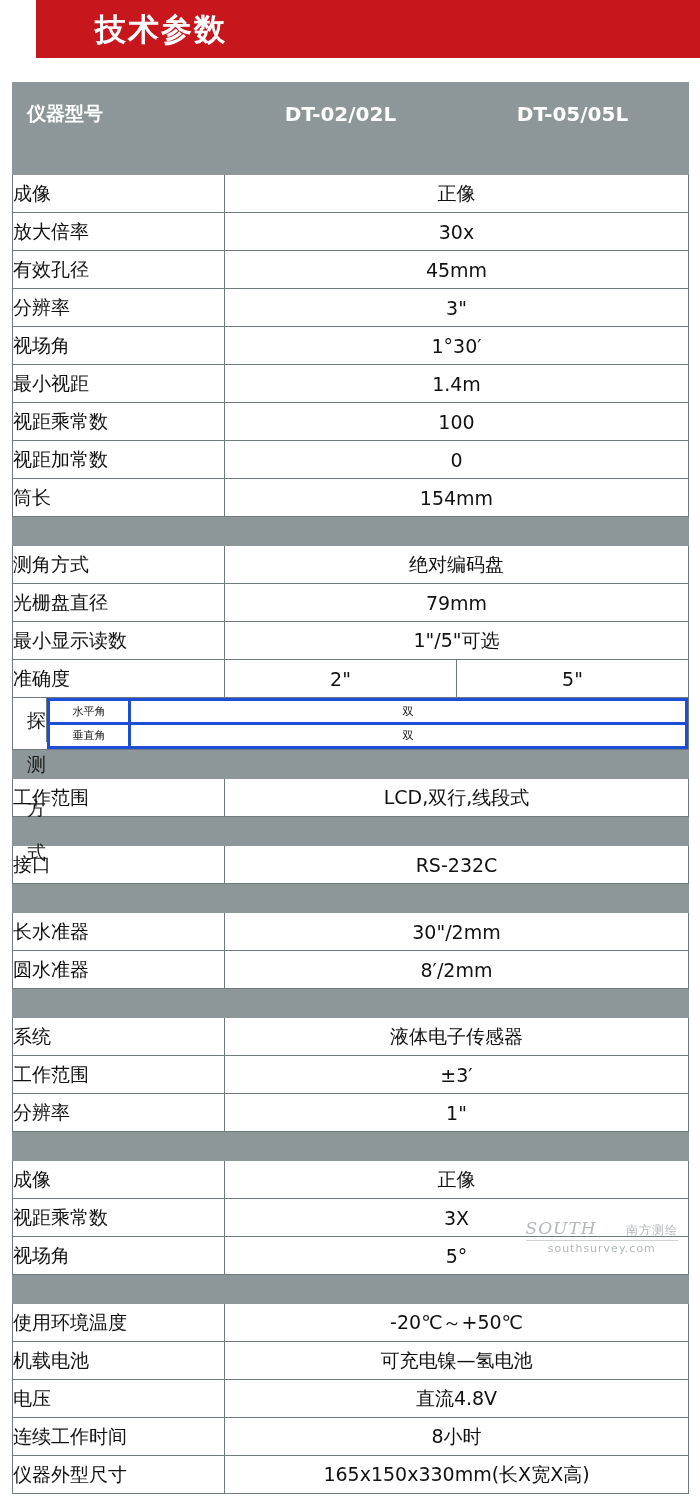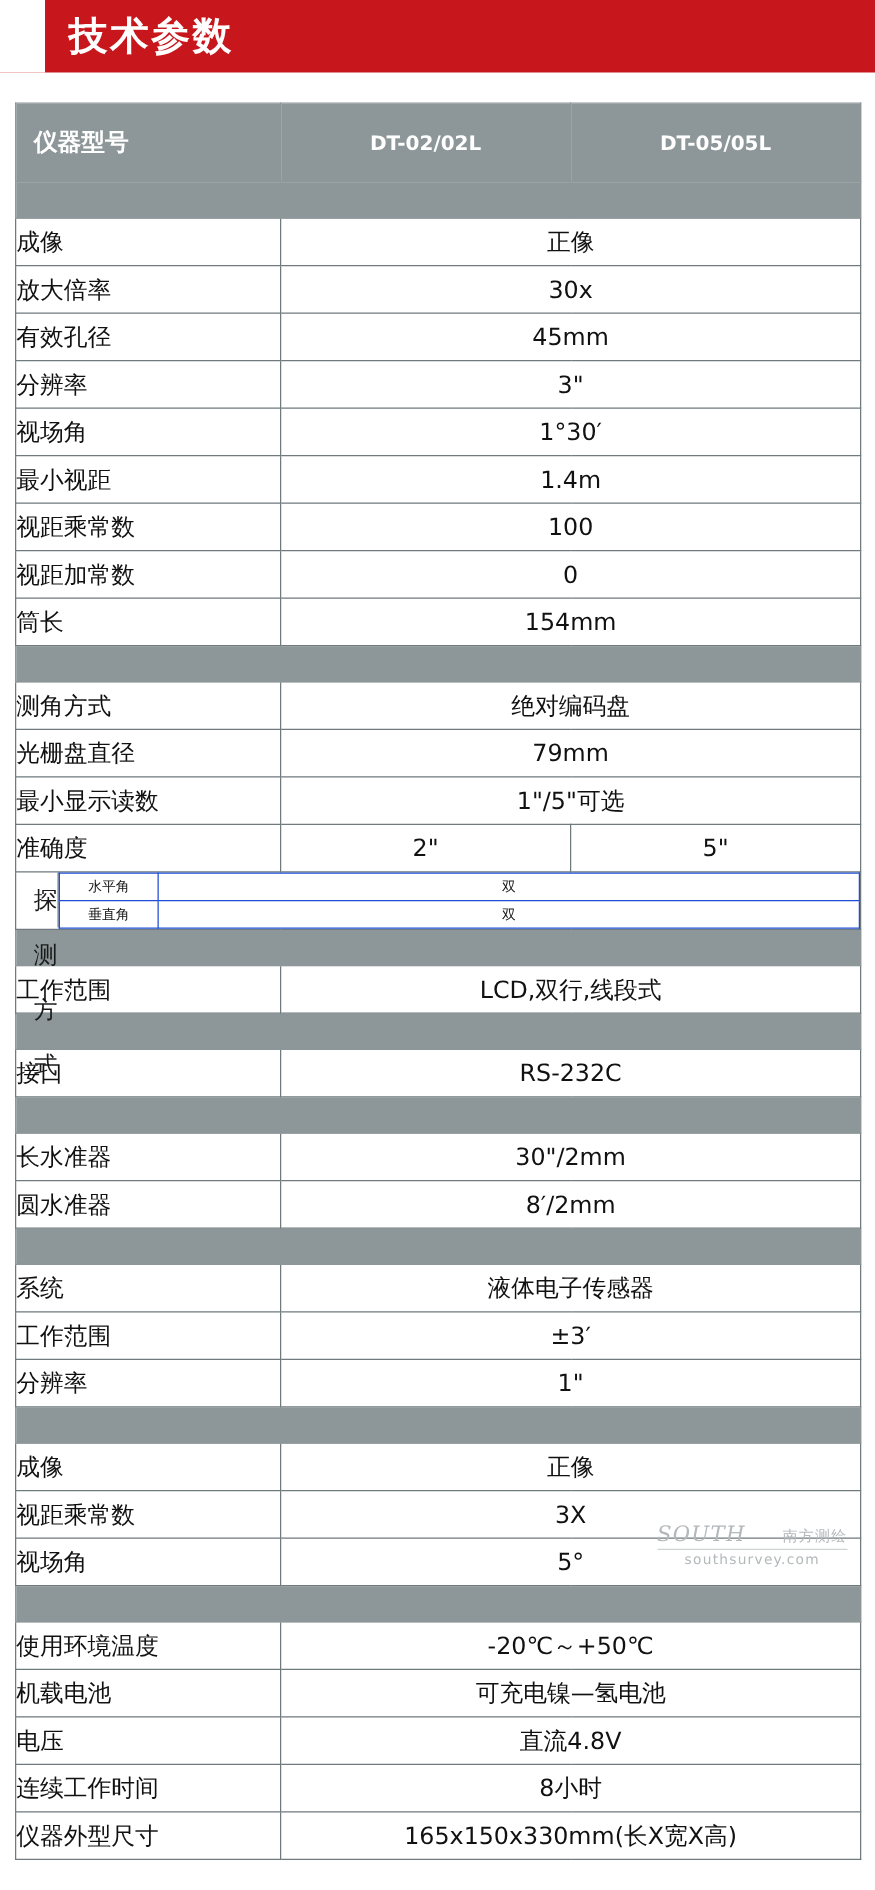--- a/index.html
+++ b/index.html
@@ -20,20 +20,21 @@
     box-sizing: border-box;
   }
 
   
   .banner {
     position: relative;
     height: 58px;
     background: #c8161d;
     display: flex;
     align-items: center;
+    gap: 40px;
   }
   .banner-bar {
     width: 36px;
     height: 58px;
     background: #ffffff;
     flex: 0 0 auto;
   }
   .banner-title {
     font-size: 31px;
     font-weight: bold;
@@ -56,21 +57,21 @@
     border: 1px solid #6f7a7d;
     padding: 0;
     vertical-align: middle;
   }
 
   
   tr.hdr td {
     background: #8d9698;
     height: 62px;
     color: #ffffff;
-    font-size: 16px;
+    font-size: 20px;
     font-weight: bold;
     text-align: center;
     border: 1px solid #8d9698;
   }
   tr.hdr td.hdr-label {
     text-align: left;
     padding-left: 14px;
     font-size: 19px;
   }
 
@@ -102,21 +103,21 @@
   
   td.nested {
     padding: 0;
   }
   table.sub {
     width: 100%;
     border-collapse: collapse;
     table-layout: fixed;
   }
   table.sub td {
-    border: 1px solid #1d4ed8;
+    border: 3px solid #1d4ed8;
     height: 21px;
     font-size: 11px;
     text-align: center;
     color: #111111;
   }
   table.sub td.sub-label {
     width: 78px;
     text-align: center;
     font-size: 11px;
   }

